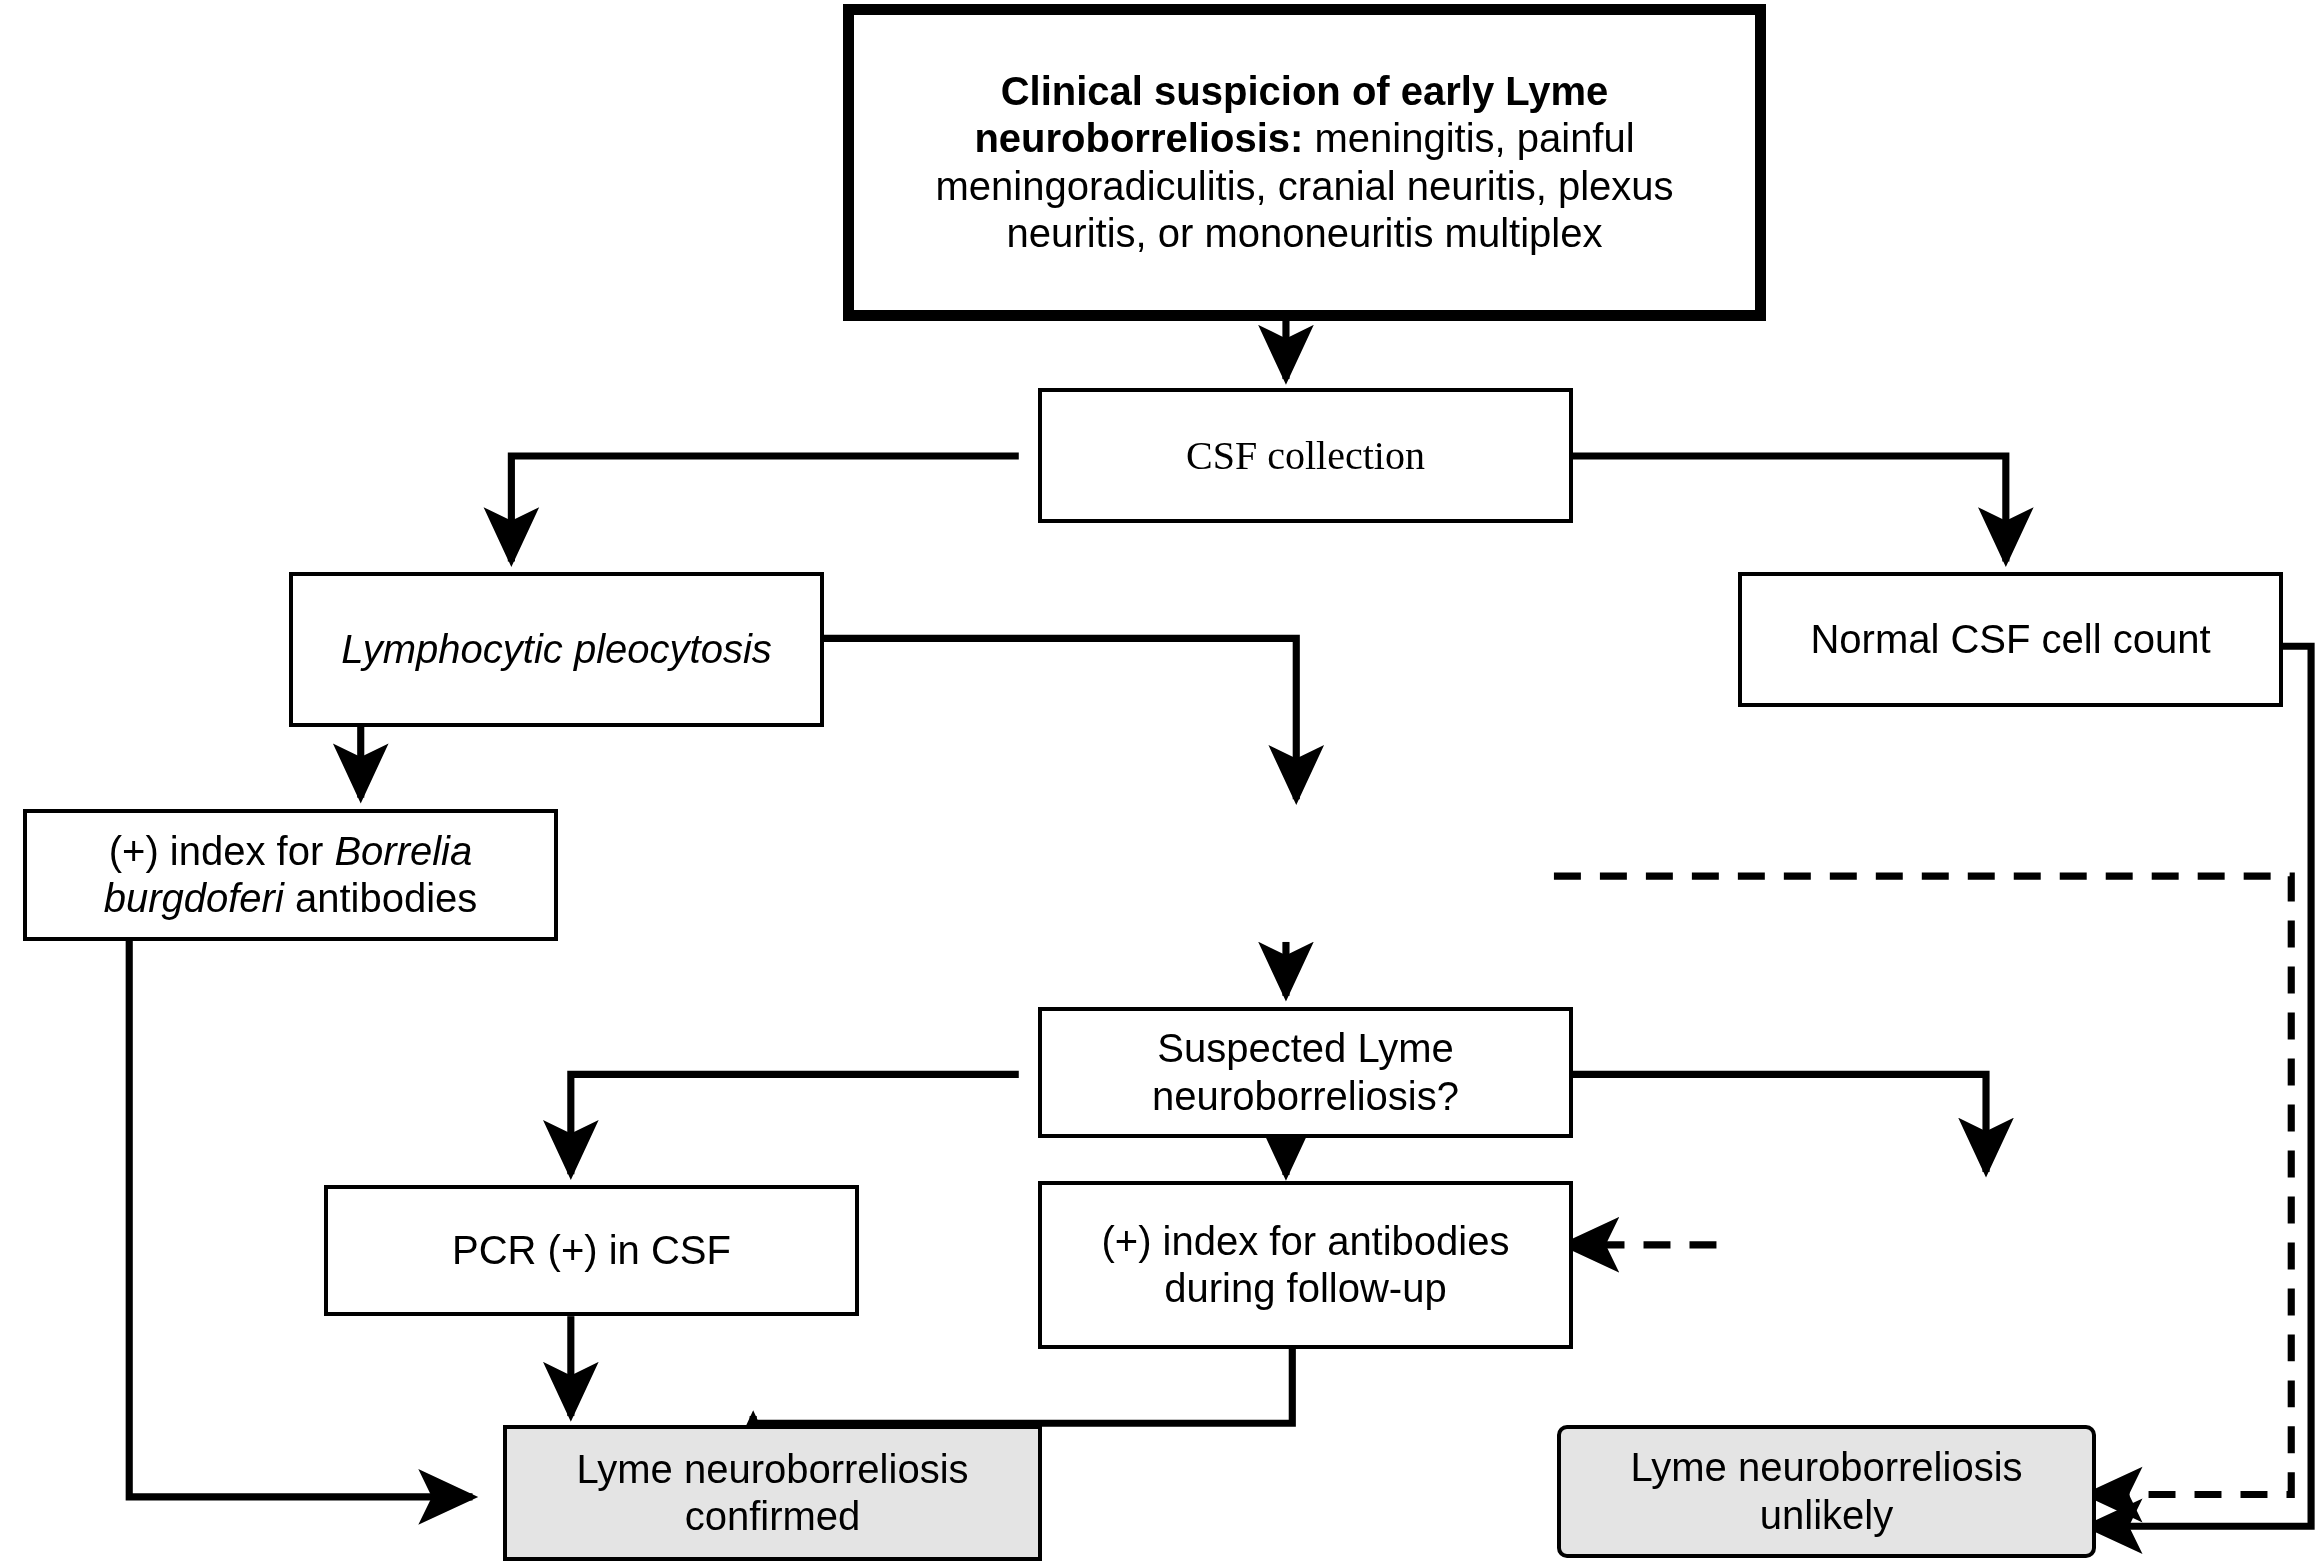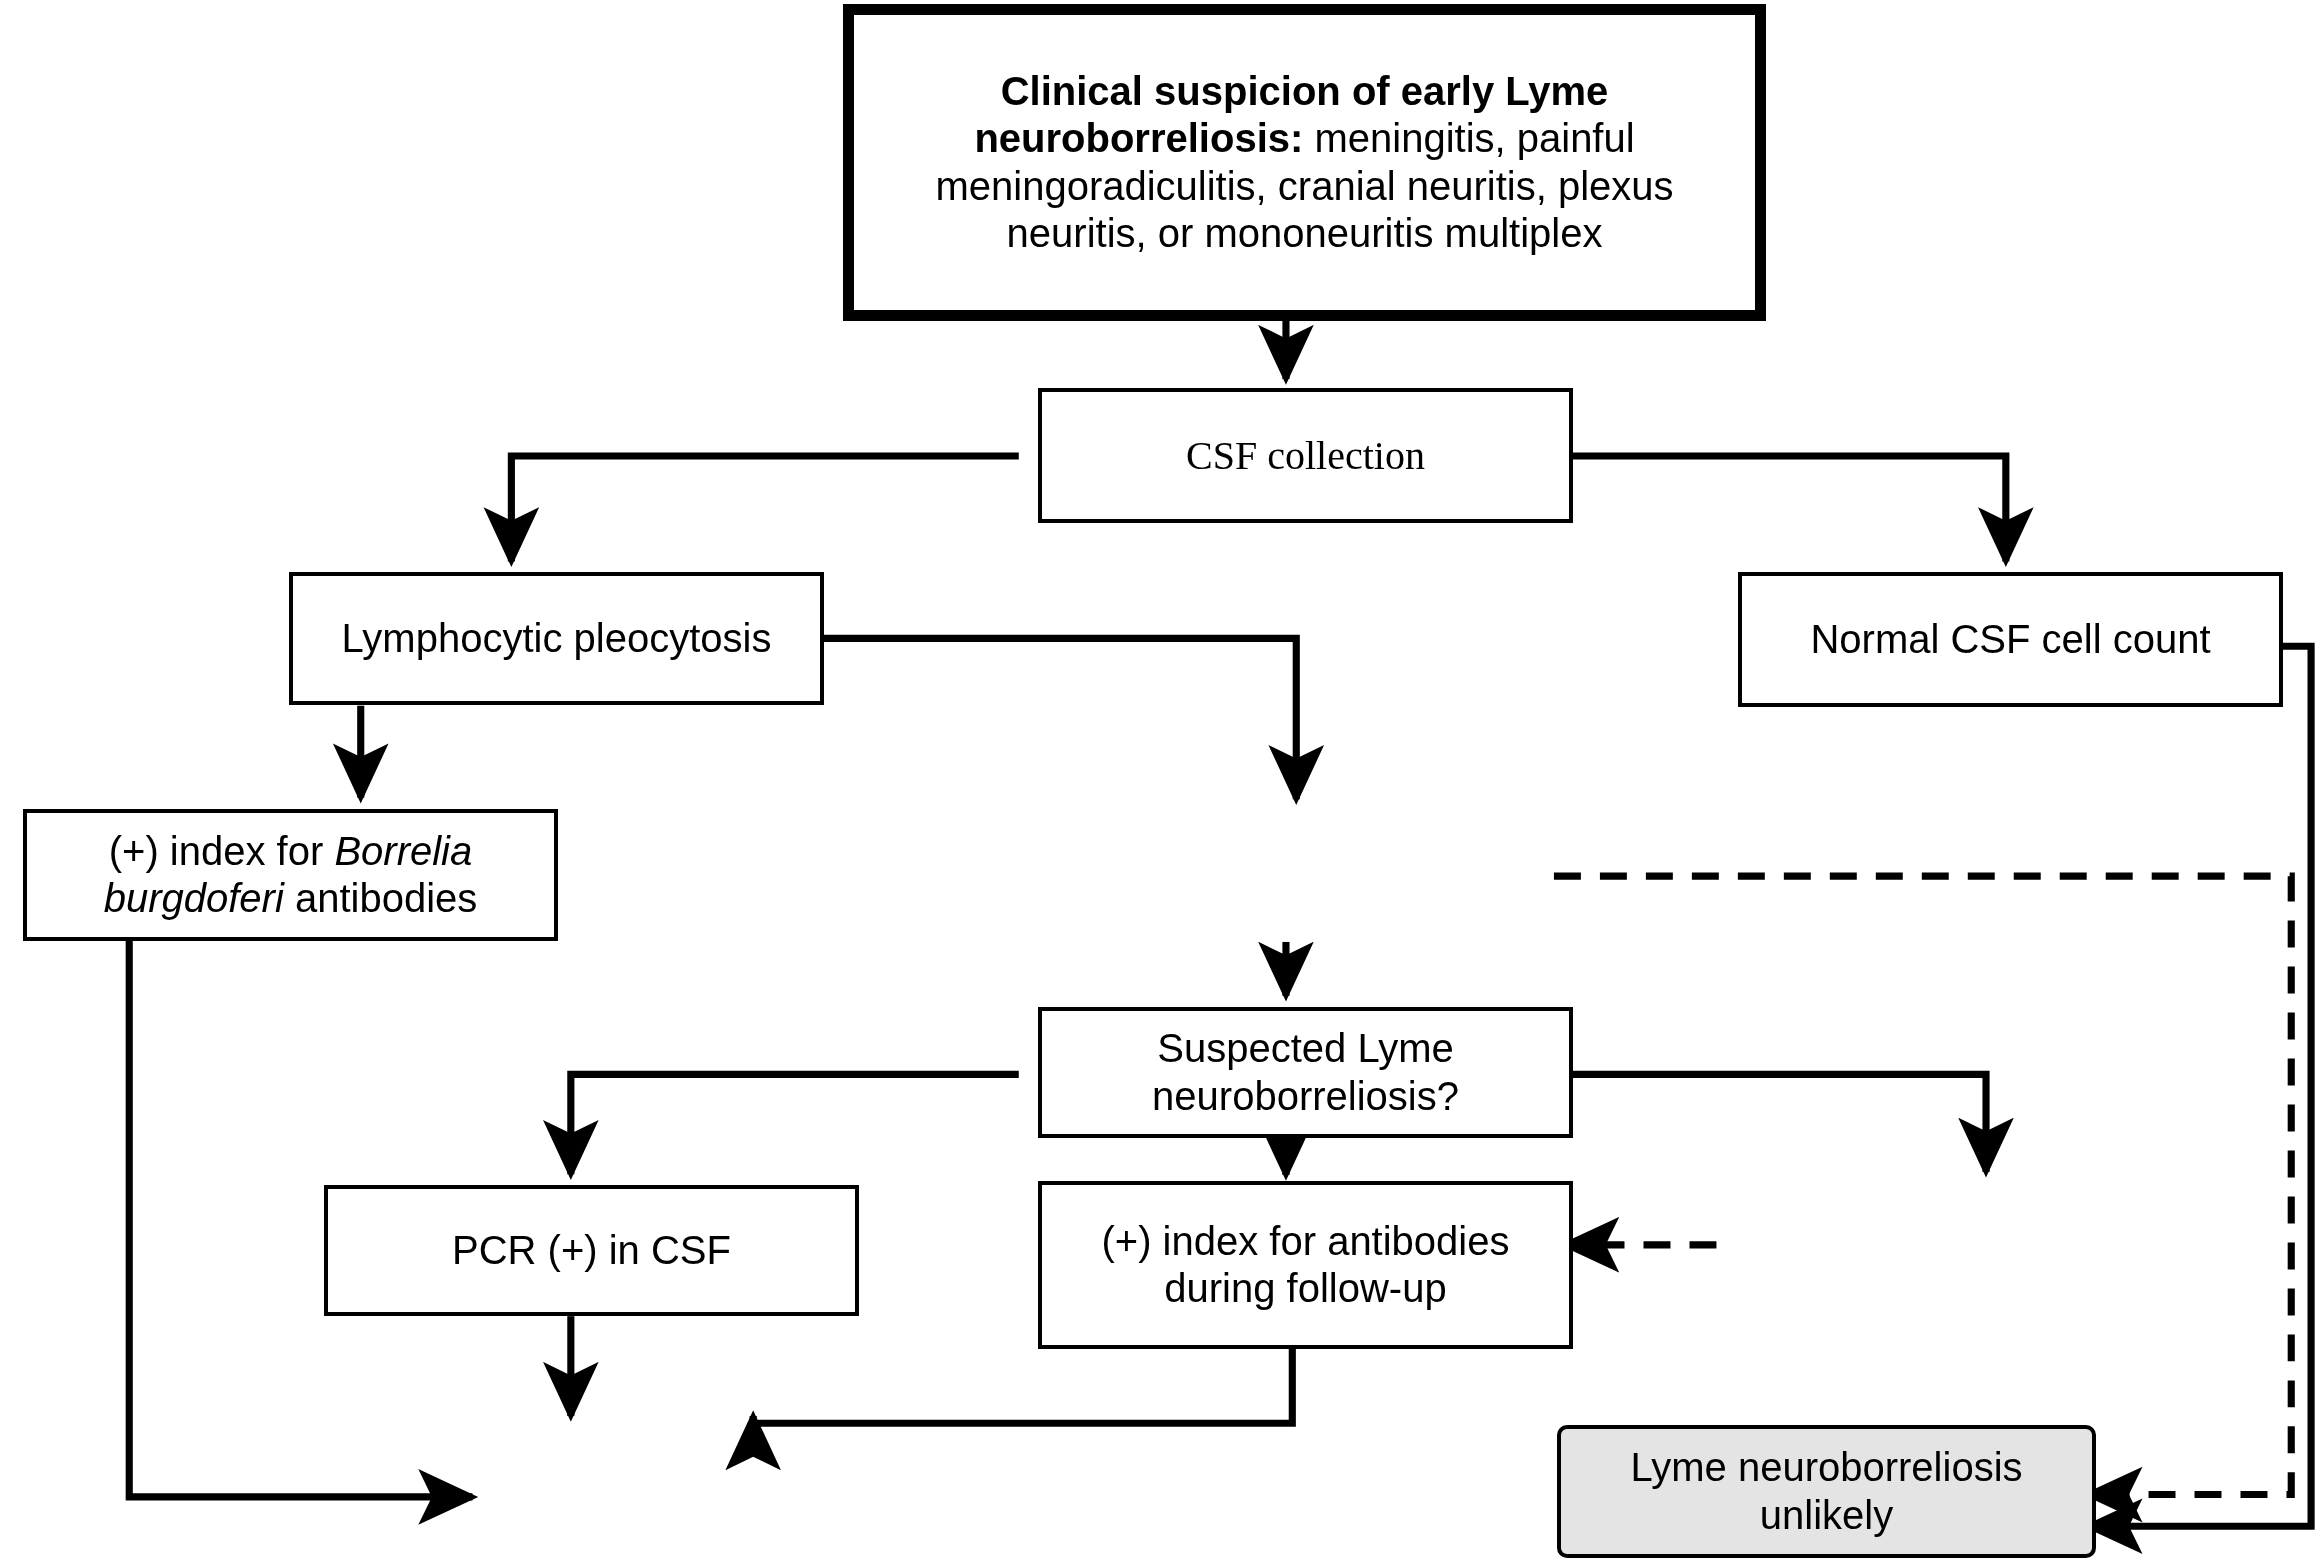--- a/index.html
+++ b/index.html
@@ -106,21 +106,21 @@
   </svg>
 
   <div class="node root" style="left:824px; top:4px; width:923px; height:317px;">
     <div class="txt"><span class="bold">Clinical suspicion of early Lyme neuroborreliosis:</span><span> meningitis, painful meningoradiculitis, cranial neuritis, plexus neuritis, or mononeuritis multiplex</span></div>
   </div>
 
   <div class="node step" style="left:1019px; top:388px; width:535px; height:135px;font-family:Liberation Serif, serif;">
     <div class="txt">CSF collection</div>
   </div>
 
-  <div class="node step" style="left:270px; top:572px; width:535px; height:133px;">
+  <div class="node step" style="left:270px; top:572px; width:535px; height:155px;font-style:italic;">
     <div class="txt">Lymphocytic pleocytosis</div>
   </div>
 
   <div class="node step" style="left:1719px; top:572px; width:545px; height:135px;">
     <div class="txt">Normal CSF cell count</div>
   </div>
 
   <div class="node step" style="left:4px; top:809px; width:535px; height:132px;">
     <div class="txt"><span>(+) index for </span><span class="sp">Borrelia burgdoferi</span><span> antibodies</span></div>
   </div>
@@ -132,19 +132,22 @@
 
   <div class="node step" style="left:305px; top:1185px; width:535px; height:131px;">
     <div class="txt">PCR (+) in CSF</div>
   </div>
 
   <div class="node step" style="left:1019px; top:1181px; width:535px; height:168px;">
     <div class="txt">(+) index for antibodies during follow-up</div>
   </div>
 
 
+  <div class="node outcome" style="left:484px; top:1425px; width:539px; height:136px;">
+    <div class="txt">Lyme neuroborreliosis confirmed</div>
+  </div>
 
   <div class="node outcome" style="left:1538px; top:1425px; width:539px; height:133px;border-radius:10px;">
     <div class="txt">Lyme neuroborreliosis unlikely</div>
   </div>
 
 </div>
 
 
 </body></html>

